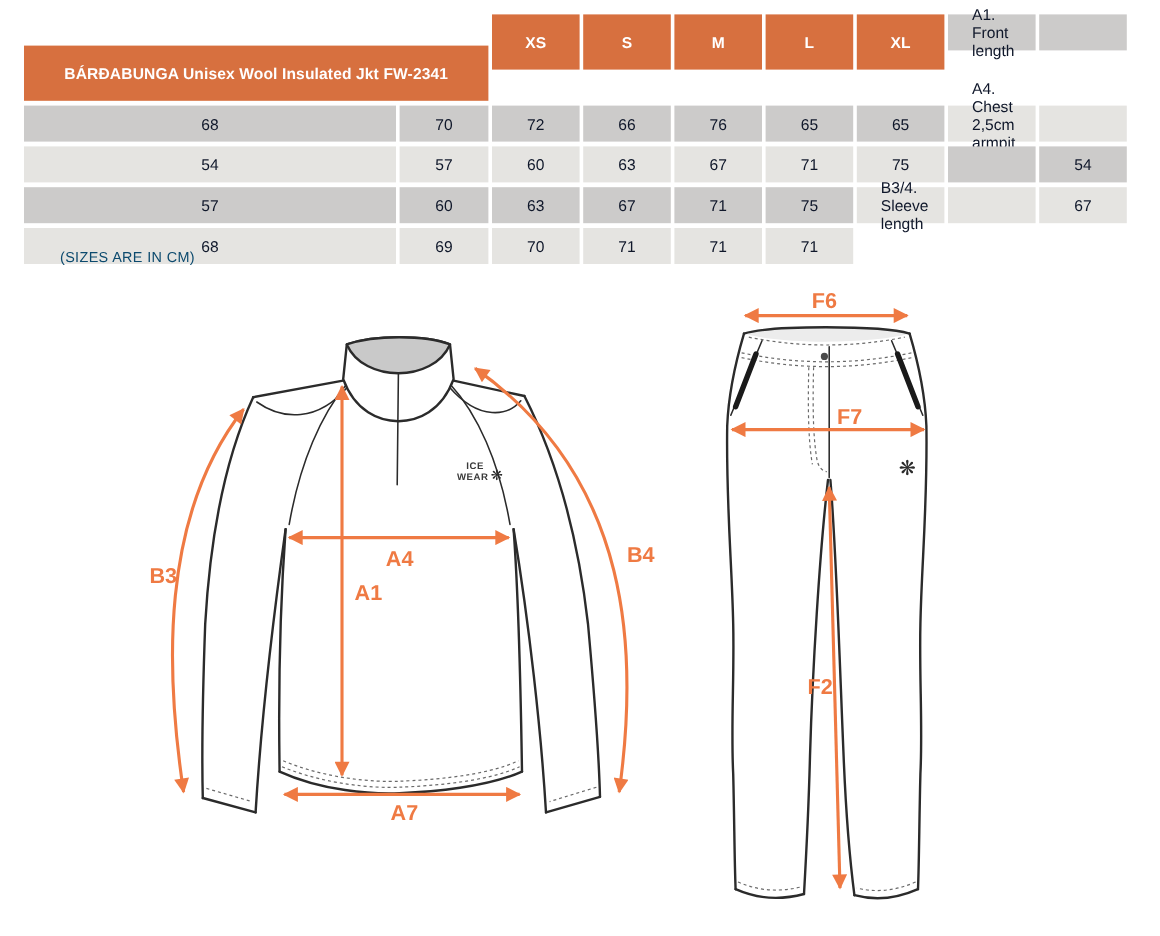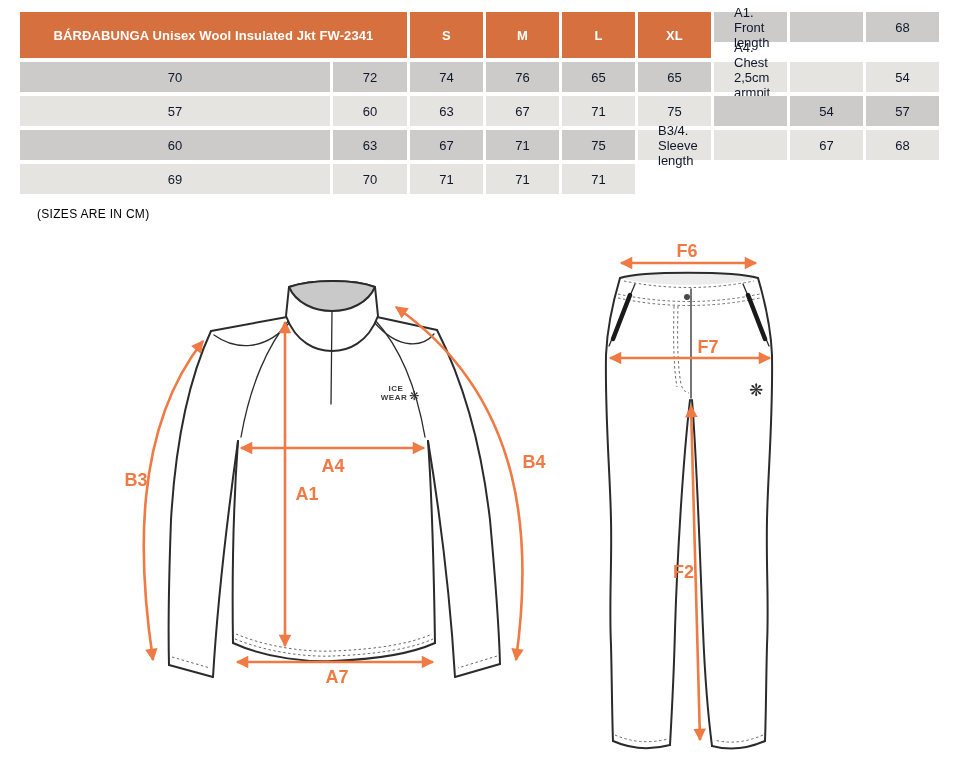--- a/index.html
+++ b/index.html
@@ -13,61 +13,62 @@
     display:grid;
     grid-template-columns:310px 74px repeat(7,73px);
     gap:4px 3px;
   }
   .cell{box-sizing:border-box;}
   .th{
     background:#D7703F;color:#ffffff;font-weight:bold;font-size:13px;
     height:46px;display:flex;align-items:center;justify-content:center;
     letter-spacing:0.1px;
   }
-  .title-cell{grid-column:1/3;}
+  .title-cell{grid-column:1/3;margin-top:26px;}
   .td{
     height:30px;display:flex;align-items:center;font-size:13px;color:#0f172a;
   }
   .label-cell{padding-left:20px;}
   .num{justify-content:center;}
   .dark{background:#CCCBCA;}
   .light{background:#E5E4E1;}
   
   .sizes-note{
-    position:absolute;left:37px;top:207px;
-    color:#000000;font-size:12px;font-weight:400;letter-spacing:0.3px;
+    position:absolute;left:50px;top:207px;
+    color:#0c4a6e;font-size:12px;font-weight:400;letter-spacing:0.3px;
   }
   
   .jacket-svg{position:absolute;left:100px;top:240px;}
   .pants-svg{position:absolute;left:580px;top:240px;}
   .outline{fill:none;stroke:#2b2b2b;stroke-width:2;stroke-linecap:round;stroke-linejoin:round;}
   .seam{fill:none;stroke:#2b2b2b;stroke-width:1.3;stroke-linecap:round;}
   .stitch{fill:none;stroke:#6a6a6a;stroke-width:1;stroke-dasharray:2.5 2.5;stroke-linecap:butt;}
   .measure{fill:none;stroke:#EF7A43;stroke-width:2.6;}
   .mlabel{fill:#EF7A43;font-size:18px;font-weight:600;font-family:"Liberation Sans",sans-serif;}
   .logo-text{fill:#3a3a3a;font-weight:bold;font-family:"Liberation Sans",sans-serif;}
   .snow{fill:#2b2b2b;font-family:"DejaVu Sans",sans-serif;}
 </style>
 </head>
 <body>
 
 <div class="size-table">
 
   <div class="cell th title-cell">BÁRÐABUNGA Unisex Wool Insulated Jkt FW-2341</div>
+  <div class="cell th">XS</div>
   <div class="cell th">S</div>
   <div class="cell th">M</div>
   <div class="cell th">L</div>
   <div class="cell th">XL</div>
 
   <div class="cell td dark label-cell">A1. Front length</div>
   <div class="cell td dark"></div>
   <div class="cell td dark num">68</div>
   <div class="cell td dark num">70</div>
   <div class="cell td dark num">72</div>
-  <div class="cell td dark num">74</div>
+  <div class="cell td dark num">66</div>
   <div class="cell td dark num">76</div>
   <div class="cell td dark num">65</div>
   <div class="cell td dark num">65</div>
 
   <div class="cell td light label-cell">A4. Chest 2,5cm armpit armpit</div>
   <div class="cell td light"></div>
   <div class="cell td light num">54</div>
   <div class="cell td light num">57</div>
   <div class="cell td light num">60</div>
   <div class="cell td light num">63</div>

